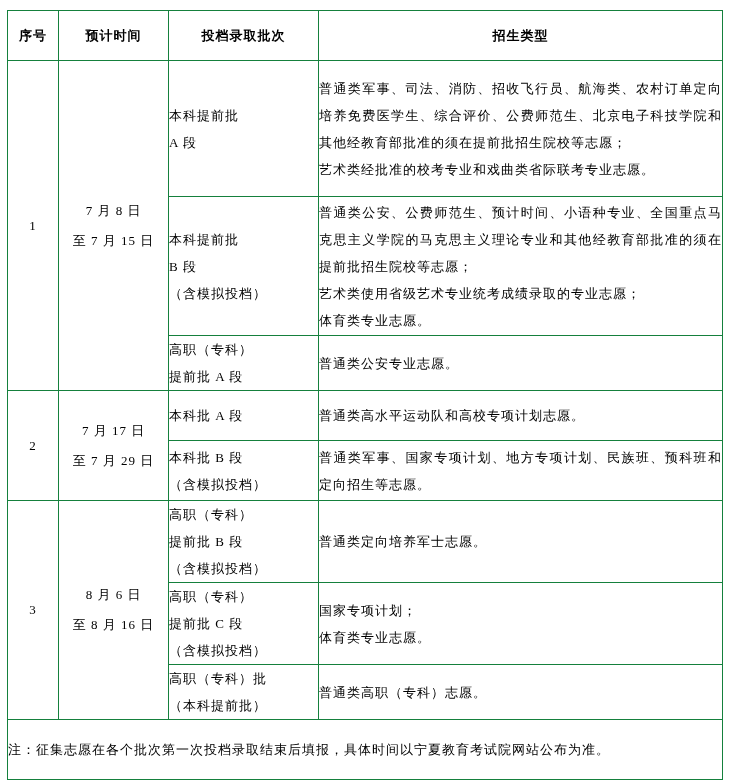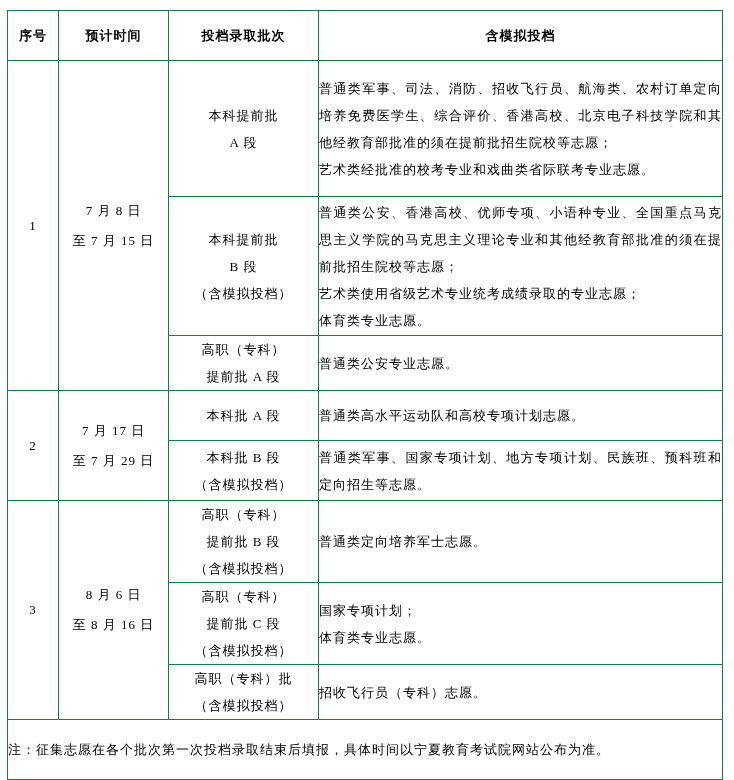--- a/index.html
+++ b/index.html
@@ -41,21 +41,21 @@
     text-align: center;
     font-size: 15px;
   }
   td.time {
     text-align: center;
     white-space: pre-line;
     line-height: 30px;
     margin-top: 11px;
   }
   td.batch {
-    text-align: center;
+    text-align: left;
     white-space: pre-line;
     line-height: 27px;
   }
   td.type {
     text-align: justify;
     white-space: pre-line;
     line-height: 27px;
     padding: 3px 8px 3px 9px;
   }
   td.footnote {
@@ -85,37 +85,37 @@
       <col style="width:110px">
       <col style="width:150px">
       <col>
     </colgroup>
 
     <tbody>
         <tr>
       <th class="hdr">序号</th>
       <th class="hdr">预计时间</th>
       <th class="hdr">投档录取批次</th>
-      <th class="hdr">含模拟投档</th>
+      <th class="hdr">招生类型</th>
     </tr>
 
     <tr class="rh-1a">
       <td class="serial" rowspan="3">1</td>
       <td class="time" rowspan="3">7 月 8 日
 至 7 月 15 日</td>
       <td class="batch">本科提前批
 A 段</td>
-      <td class="type">普通类军事、司法、消防、招收飞行员、航海类、农村订单定向培养免费医学生、综合评价、香港高校、北京电子科技学院和其他经教育部批准的须在提前批招生院校等志愿；
+      <td class="type">普通类军事、司法、消防、招收飞行员、航海类、农村订单定向培养免费医学生、综合评价、公费师范生、北京电子科技学院和其他经教育部批准的须在提前批招生院校等志愿；
 艺术类经批准的校考专业和戏曲类省际联考专业志愿。</td>
     </tr>
     <tr class="rh-1b">
       <td class="batch">本科提前批
 B 段
 （含模拟投档）</td>
-      <td class="type">普通类公安、香港高校、优师专项、小语种专业、全国重点马克思主义学院的马克思主义理论专业和其他经教育部批准的须在提前批招生院校等志愿；
+      <td class="type">普通类公安、公费师范生、预计时间、小语种专业、全国重点马克思主义学院的马克思主义理论专业和其他经教育部批准的须在提前批招生院校等志愿；
 艺术类使用省级艺术专业统考成绩录取的专业志愿；
 体育类专业志愿。</td>
     </tr>
     <tr class="rh-1c">
       <td class="batch">高职（专科）
 提前批 A 段</td>
       <td class="type">普通类公安专业志愿。</td>
     </tr>
 
     <tr class="rh-2a">
@@ -142,22 +142,22 @@
     </tr>
     <tr class="rh-3b">
       <td class="batch">高职（专科）
 提前批 C 段
 （含模拟投档）</td>
       <td class="type">国家专项计划；
 体育类专业志愿。</td>
     </tr>
     <tr class="rh-3c">
       <td class="batch">高职（专科）批
-（含模拟投档）</td>
-      <td class="type">招收飞行员（专科）志愿。</td>
+（本科提前批）</td>
+      <td class="type">普通类高职（专科）志愿。</td>
     </tr>
 
     <tr class="rh-ft">
       <td class="footnote" colspan="4">注：征集志愿在各个批次第一次投档录取结束后填报，具体时间以宁夏教育考试院网站公布为准。</td>
     </tr>
   </tbody>
     </table>
 </div>
 
 </body></html>

